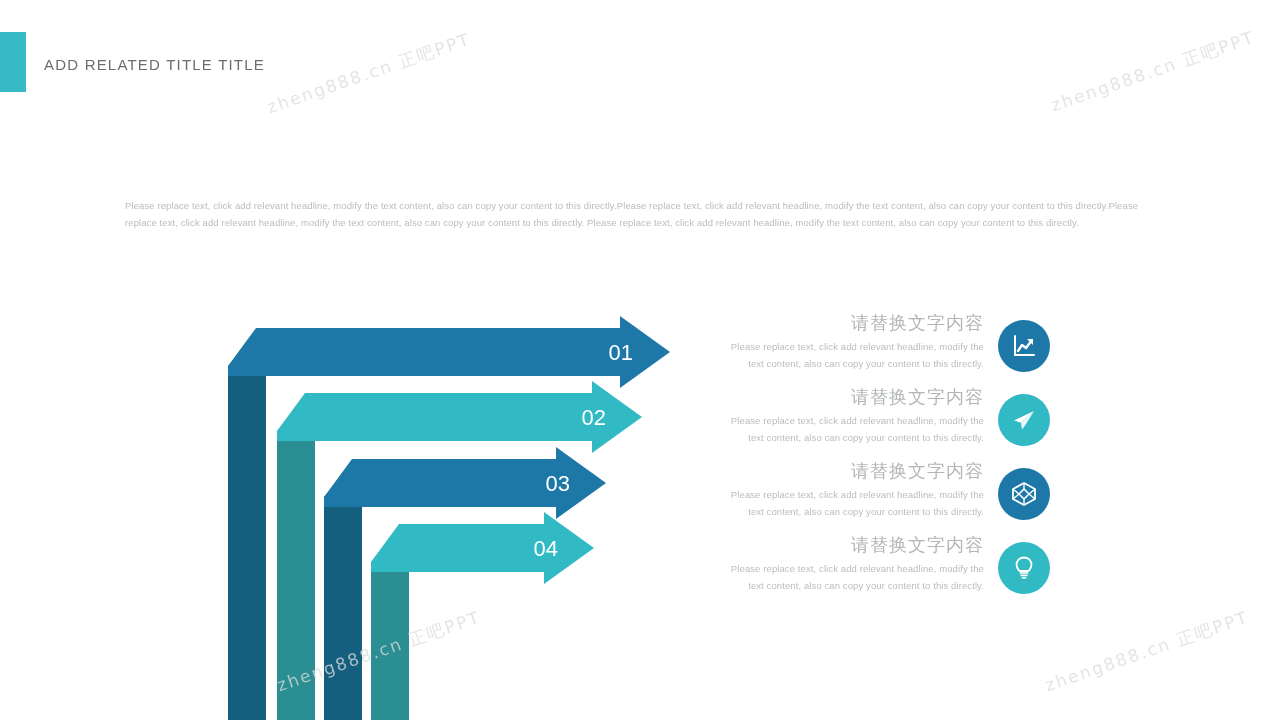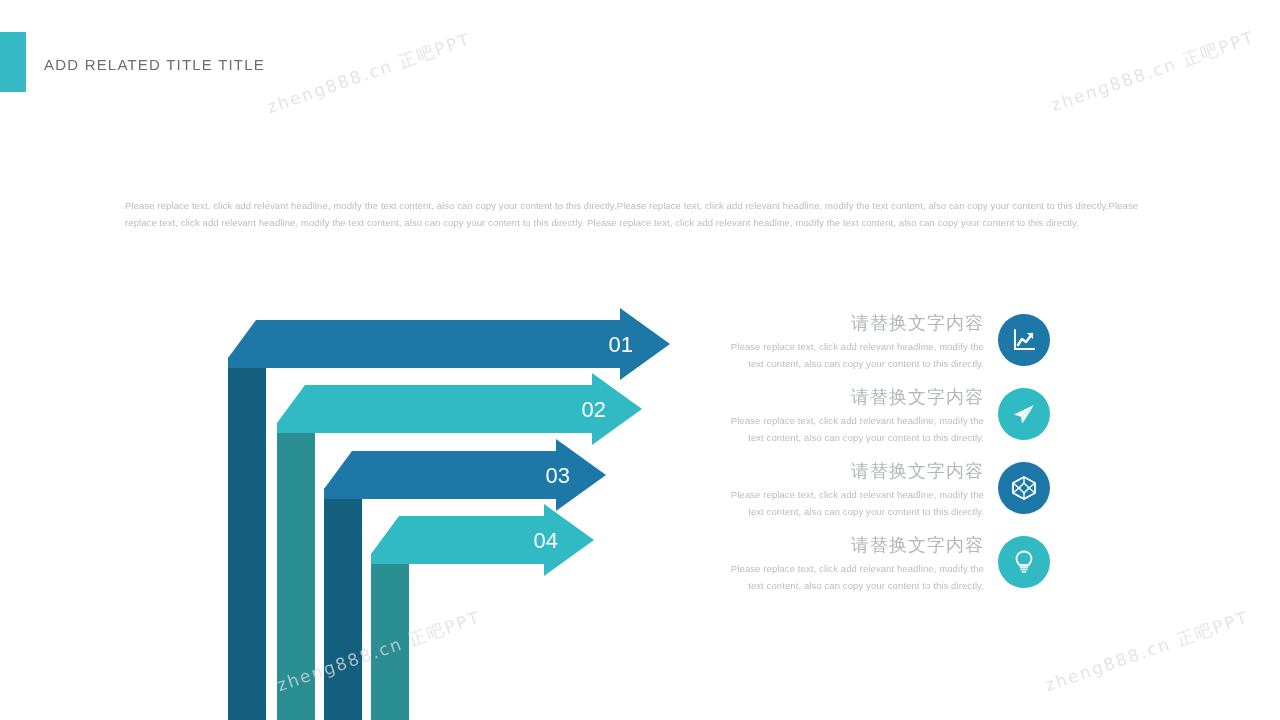--- a/index.html
+++ b/index.html
@@ -60,31 +60,31 @@
     line-height: 1.75;
     color: #b9bdc0;
     text-align: left;
     letter-spacing: 0.1px;
   }
 
   
   .stage {
     position: absolute;
     left: 0;
-    top: 8px;
+    top: 16px;
     width: 1280px;
     height: 576px;
     pointer-events: none;
   }
   .stage svg { display: block; }
   .item {
     position: absolute;
     width: 350px;
     display: flex;
-    align-items: flex-start;
+    align-items: flex-end;
     justify-content: flex-end;
   }
   .item-texts {
     text-align: right;
     width: 268px;
     padding-right: 14px;
     box-sizing: border-box;
   }
   .item-title {
     font-size: 18px;

